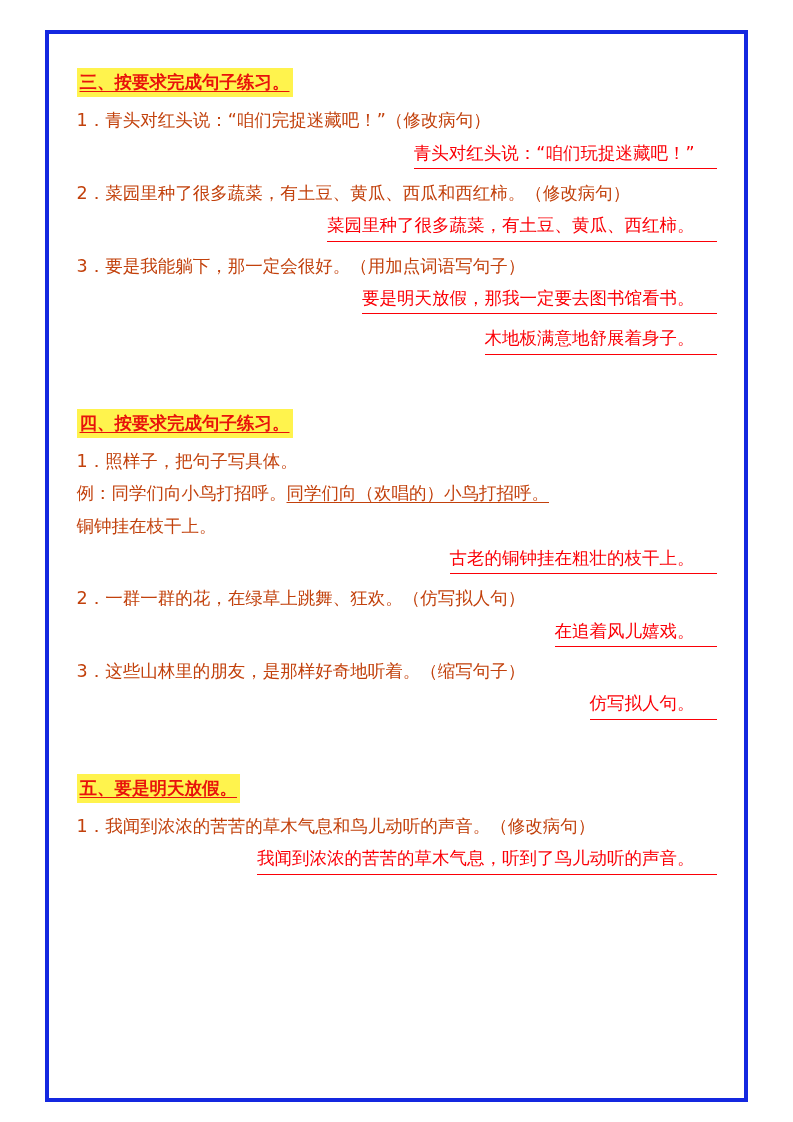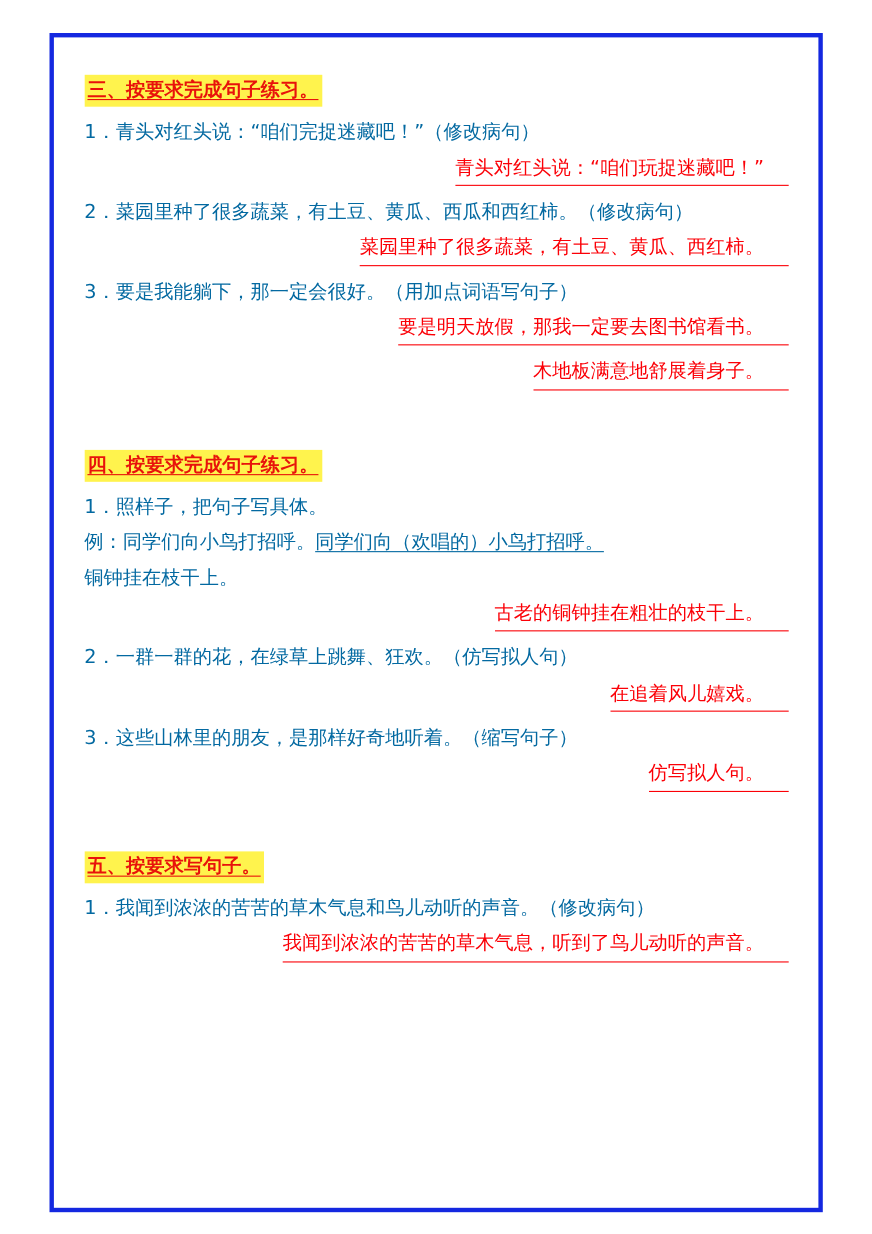--- a/index.html
+++ b/index.html
@@ -49,21 +49,21 @@
     color: #e8120b;
     font-weight: bold;
     font-size: 17.5px;
     line-height: 1.5;
     padding: 1px 3px 2px 3px;
     margin: 0 0 9px 0;
     text-decoration: underline;
     text-underline-offset: 3px;
   }
   .q {
-    color: #0369a1;
+    color: #c2410c;
     font-size: 17.5px;
     line-height: 1.62;
     margin: 0 0 4px 0;
     text-align: justify;
   }
   .ans {
     color: #fb0007;
     font-size: 17.5px;
     line-height: 1.62;
     margin: 0 0 5px 0;
@@ -121,20 +121,20 @@
       <div class="q">2．一群一群的花，在绿草上跳舞、狂欢。（仿写拟人句）</div>
       <div class="ans-row"><span class="ans">在追着风儿嬉戏。</span></div>
 
       <div class="q">3．这些山林里的朋友，是那样好奇地听着。（缩写句子）</div>
       <div class="ans-row"><span class="ans">仿写拟人句。</span></div>
     </div>
 
     <div class="section-gap"></div>
 
     <div class="section">
-      <div class="heading">五、按要求写句子。</div>
+      <div class="heading">五、要是明天放假。</div>
 
       <div class="q">1．我闻到浓浓的苦苦的草木气息和鸟儿动听的声音。（修改病句）</div>
       <div class="ans-row"><span class="ans">我闻到浓浓的苦苦的草木气息，听到了鸟儿动听的声音。</span></div>
     </div>
 
   </div>
 </div>
 
 </body></html>

